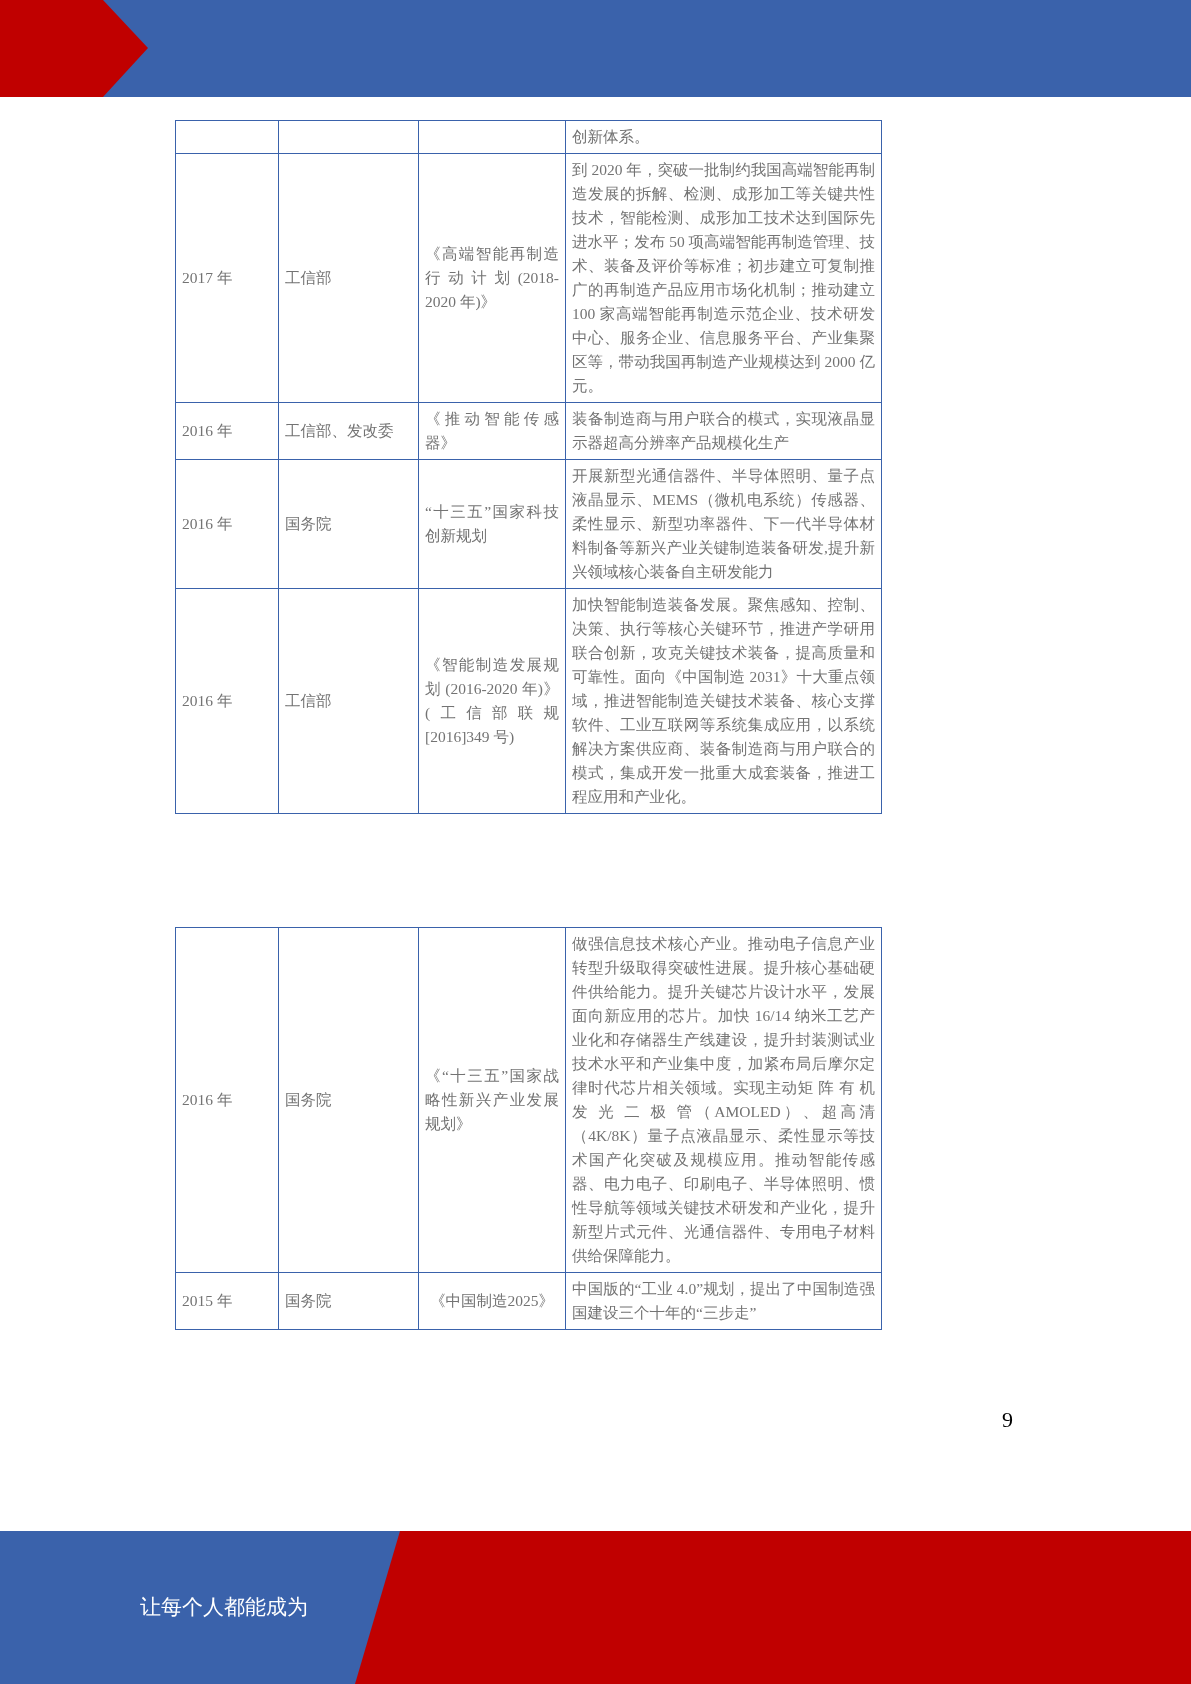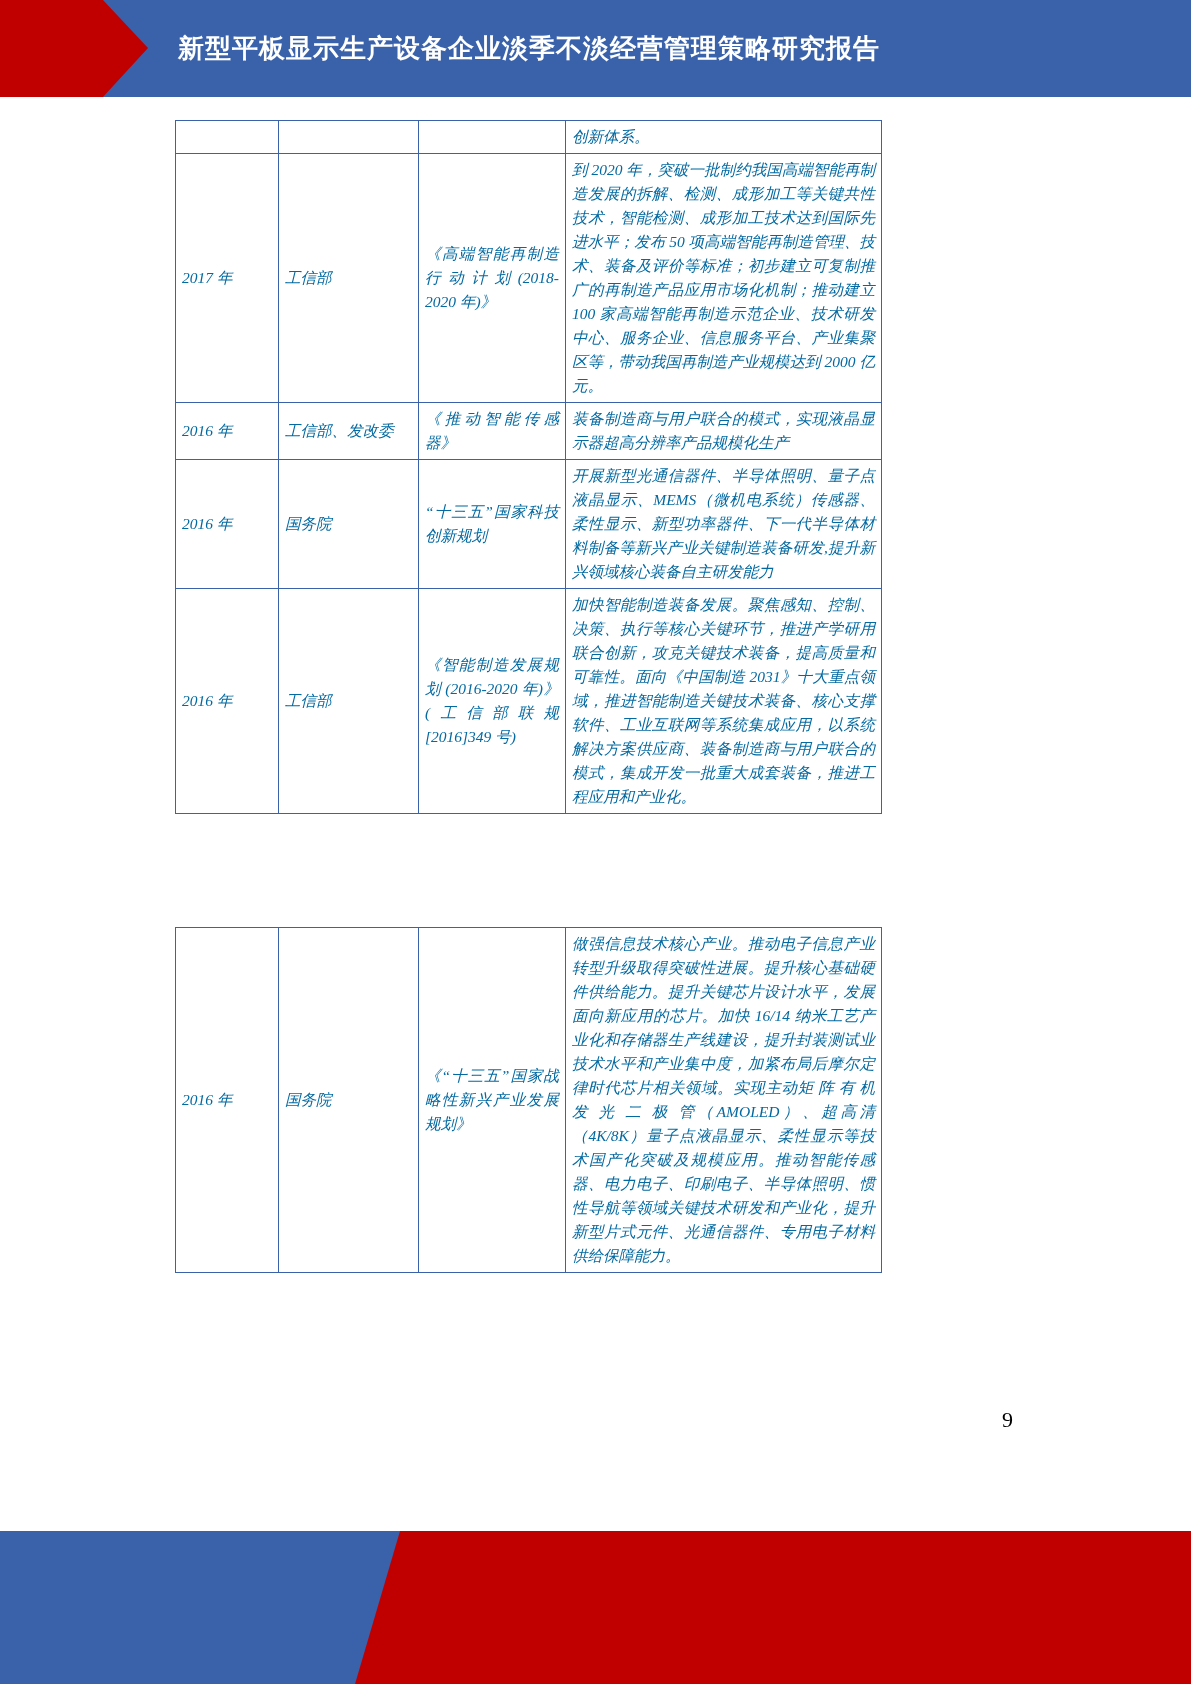--- a/index.html
+++ b/index.html
@@ -63,23 +63,22 @@
     table-layout: fixed;
     position: absolute;
     left: 175px;
     border: 1px solid #3a62ab;
   }
   table.policy-table td {
     border: 1px solid #3a62ab;
     vertical-align: middle;
     font-size: 15.5px;
     line-height: 1.55;
-    color: #0369a1;
+    color: #737373;
     padding: 4px 6px;
-    font-style: italic;
   }
   .col-year   { width: 103px; text-align: left; }
   .col-org    { width: 140px; text-align: left; }
   .col-doc    { width: 147px; text-align: center; margin-left: 25px; }
   .col-desc   { width: 316px; text-align: left; vertical-align: top; }
   td.col-desc { padding: 7px 8px 7px 8px; }
 
   .desc-just { text-align: justify; text-justify: inter-ideograph; }
   .doc-just  { text-align: justify; text-justify: inter-ideograph; vertical-align: middle; }
 
@@ -142,21 +141,20 @@
     font-family: "Liberation Serif", "DejaVu Serif", serif;
     white-space: nowrap;
   }
 </style>
 </head>
 <body>
 
 <div class="header">
   <div class="header-blue"></div>
   <div class="header-red"></div>
-  <div class="header-title">新型平板显示生产设备企业淡季不淡经营管理策略研究报告</div>
 </div>
 
 <div class="page-body">
 
   <table class="policy-table" id="table-1">
     <tbody>
       <tr>
         <td class="col-year"></td>
         <td class="col-org"></td>
         <td class="col-doc"></td>
@@ -190,22 +188,29 @@
   </table>
 
   <table class="policy-table" id="table-2">
     <tbody>
       <tr>
         <td class="col-year">2016 年</td>
         <td class="col-org">国务院</td>
         <td class="col-doc doc-just">《“十三五”国家战略性新兴产业发展规划》</td>
         <td class="col-desc desc-just">做强信息技术核心产业。推动电子信息产业转型升级取得突破性进展。提升核心基础硬件供给能力。提升关键芯片设计水平，发展面向新应用的芯片。加快 16/14 纳米工艺产业化和存储器生产线建设，提升封装测试业技术水平和产业集中度，加紧布局后摩尔定律时代芯片相关领域。实现主动矩 阵 有 机 发 光 二 极 管（AMOLED）、超高清（4K/8K）量子点液晶显示、柔性显示等技术国产化突破及规模应用。推动智能传感器、电力电子、印刷电子、半导体照明、惯性导航等领域关键技术研发和产业化，提升新型片式元件、光通信器件、专用电子材料供给保障能力。</td>
       </tr>
+      <tr>
+        <td class="col-year">2015 年</td>
+        <td class="col-org">国务院</td>
+        <td class="col-doc">《中国制造2025》</td>
+        <td class="col-desc desc-just">中国版的“工业 4.0”规划，提出了中国制造强国建设三个十年的“三步走”</td>
+      </tr>
     </tbody>
   </table>
 
   <div class="page-number">9</div>
 </div>
 
 <div class="footer">
   <div class="footer-blue"></div>
   <div class="footer-red"></div>
+  <div class="footer-left-text">让每个人都能成为</div>
 </div>
 
 </body></html>

